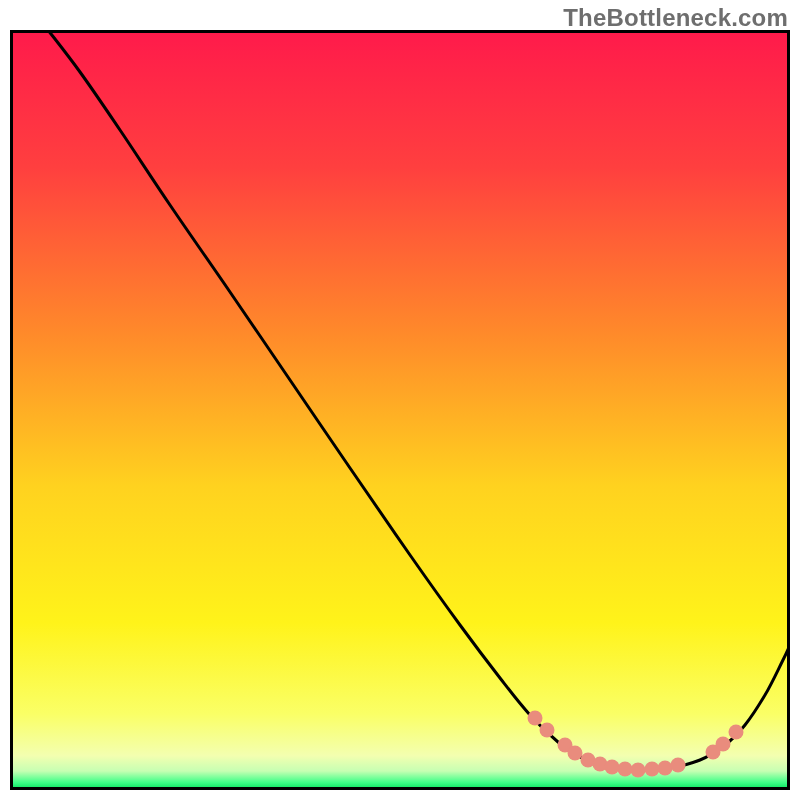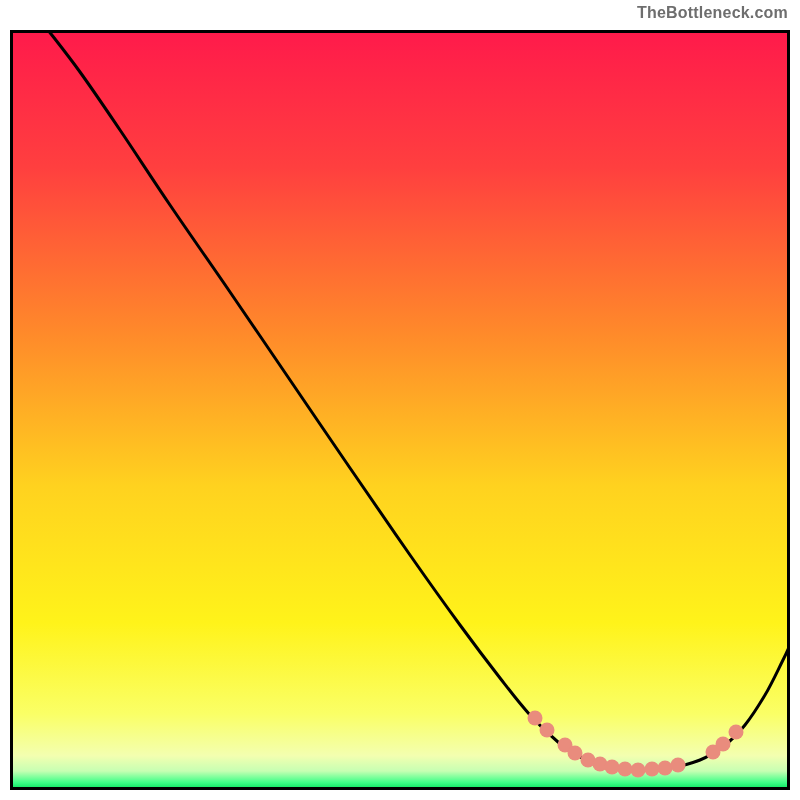--- a/index.html
+++ b/index.html
@@ -16,21 +16,21 @@
     left: 10px;
     top: 30px;
     width: 780px;
     height: 760px;
     box-sizing: border-box;
   }
   .watermark {
     position: absolute;
     top: 4px;
     right: 12px;
-    font-size: 16px;
+    font-size: 24px;
     font-weight: 600;
     color: #6e6e6e;
     letter-spacing: 0.2px;
     font-family: Arial, Helvetica, sans-serif;
   }
   svg {
     display: block;
   }
 </style>
 </head>

